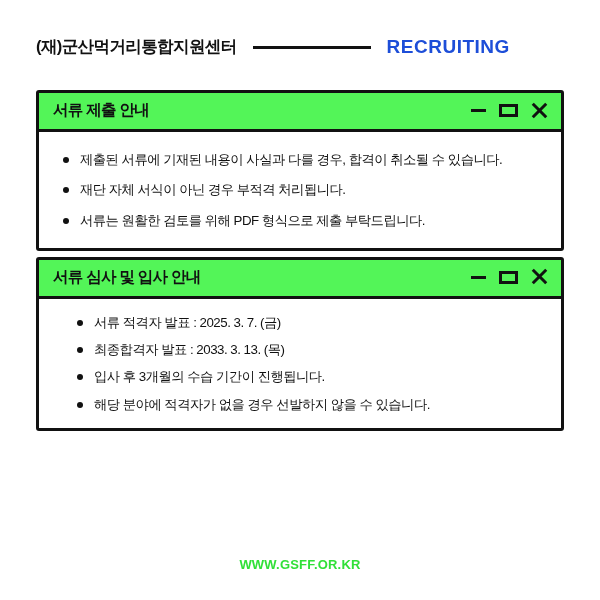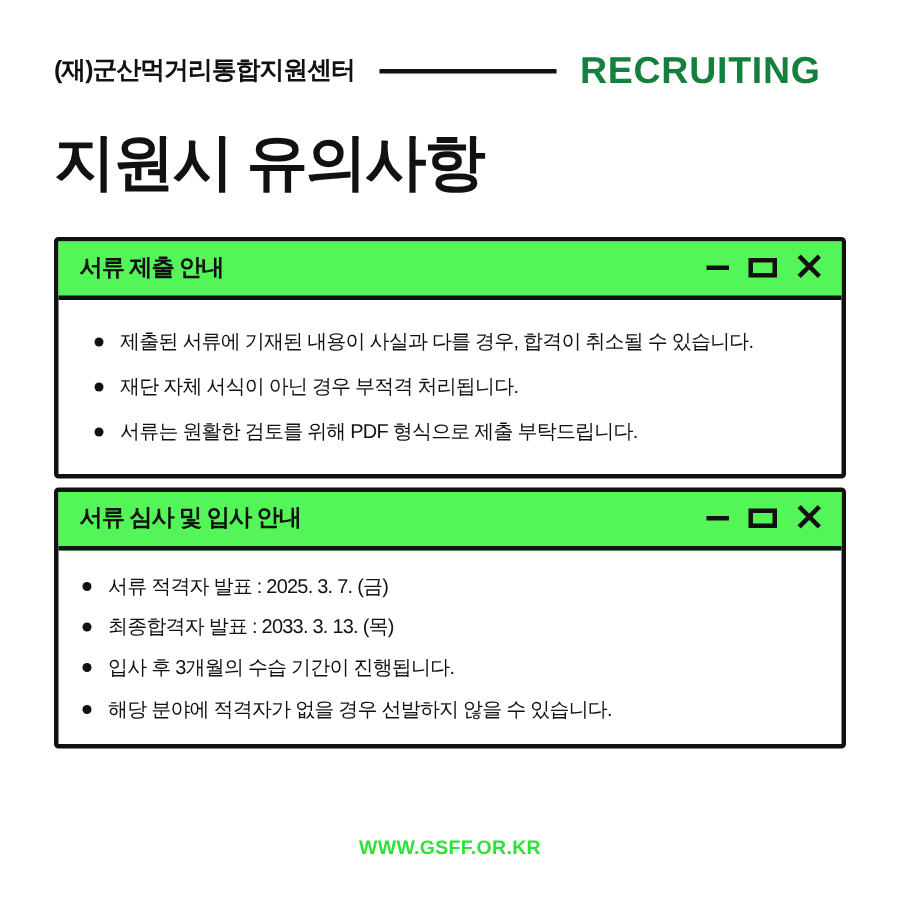--- a/index.html
+++ b/index.html
@@ -31,24 +31,24 @@
     color: #111111;
     white-space: nowrap;
   }
   .rule {
     flex: 0 0 118px;
     height: 3px;
     background: #111111;
     margin: 0 2px;
   }
   .recruiting {
-    font-size: 25px;
+    font-size: 19px;
     font-weight: bold;
     letter-spacing: 0.5px;
-    color: #15803d;
+    color: #1d4ed8;
     white-space: nowrap;
   }
 
   
   .page-title {
     margin-top: 22px;
     font-size: 41px;
     font-weight: bold;
     letter-spacing: -1.5px;
     color: #111111;
@@ -100,21 +100,21 @@
   .ctl-close::before, .ctl-close::after {
     content: "";
     position: absolute;
     left: -1px; top: 6px;
     width: 19px; height: 3px;
     background: #111111;
   }
   .ctl-close::before { transform: rotate(45deg); }
   .ctl-close::after  { transform: rotate(-45deg); }
 
-  .window-body { padding: 14px 18px 14px 12px; }
+  .window-body { padding: 14px 18px 14px 34px; }
   .window.first .window-body { padding: 18px 18px 18px 20px; }
 
   ul.bullets { list-style: none; }
   ul.bullets li {
     position: relative;
     padding-left: 21px;
     font-size: 13.3px;
     letter-spacing: -0.5px;
     color: #111111;
     line-height: 1.45;
@@ -148,21 +148,20 @@
 <body>
 
 <div class="page">
 
   <div class="header">
     <div class="brand">(재)군산먹거리통합지원센터</div>
     <div class="rule"></div>
     <div class="recruiting">RECRUITING</div>
   </div>
 
-  <h1 class="page-title">지원시 유의사항</h1>
 
   <section class="window first">
     <div class="window-bar">
       <div class="window-title">서류 제출 안내</div>
       <div class="window-controls">
         <span class="ctl ctl-min"></span>
         <span class="ctl ctl-max"></span>
         <span class="ctl ctl-close"></span>
       </div>
     </div>

